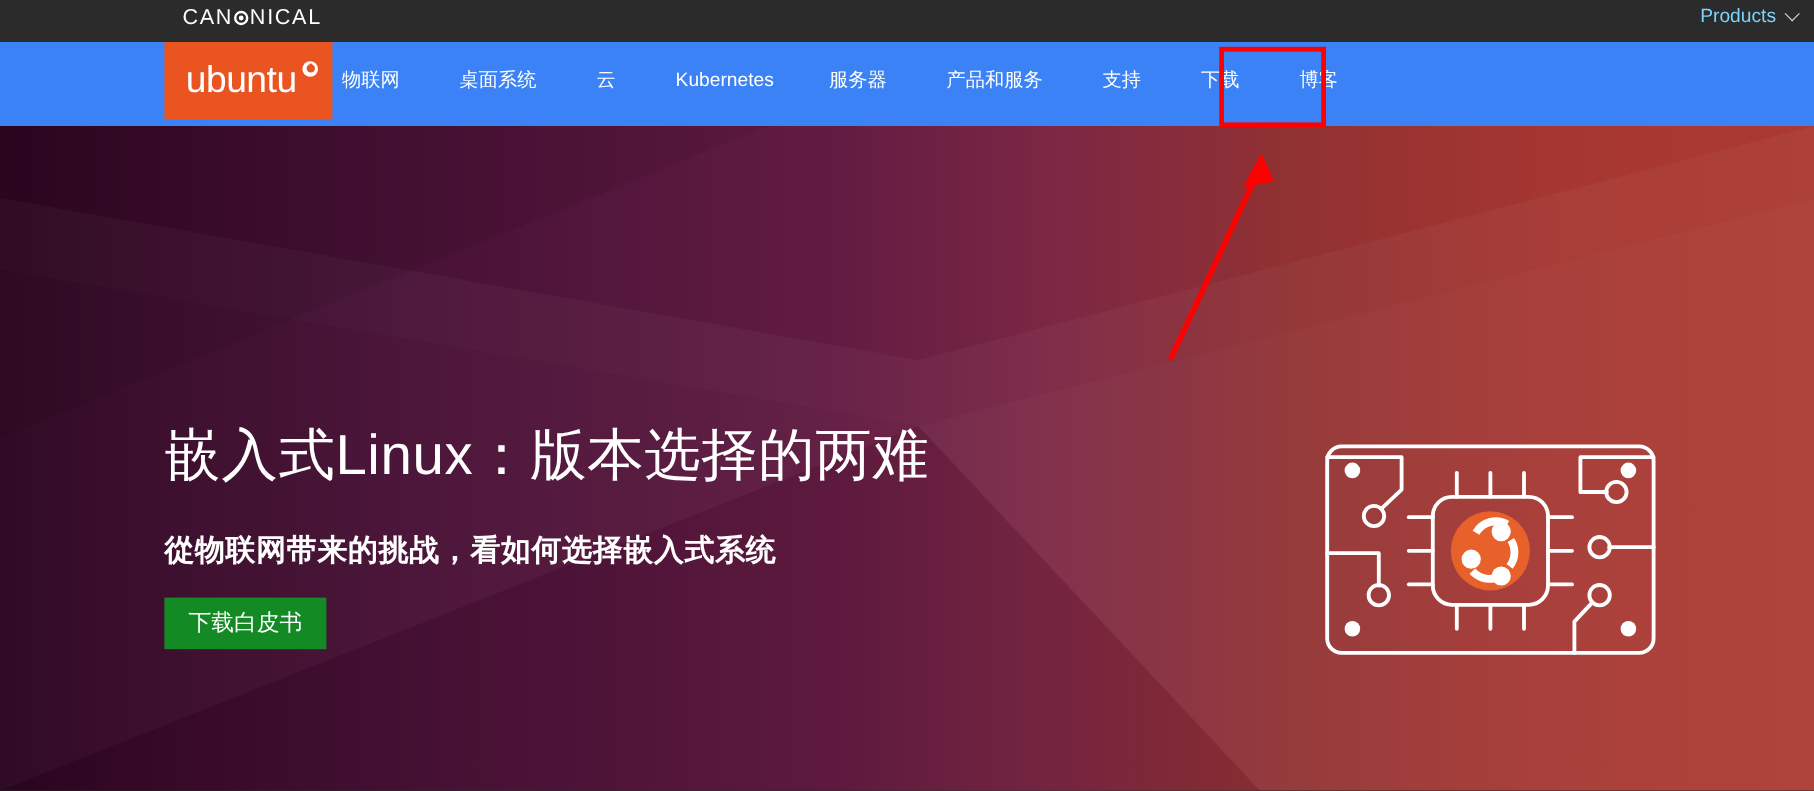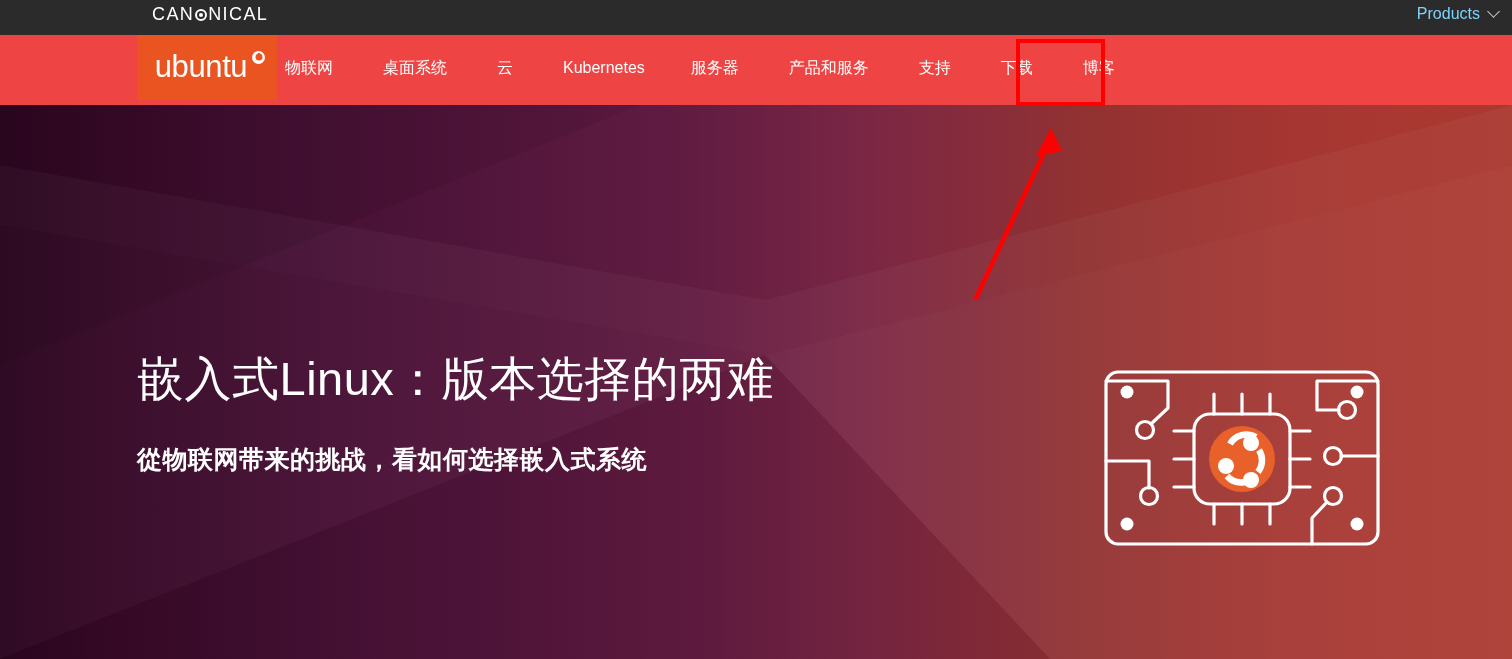--- a/index.html
+++ b/index.html
@@ -39,21 +39,21 @@
   }
   .chev {
     display:inline-block; width:9px; height:9px;
     border-right:1.6px solid #cfcfcf; border-bottom:1.6px solid #cfcfcf;
     transform:rotate(45deg); position:relative; top:-3px;
   }
 
   
   .navbar {
     position:absolute; left:0; top:35px; width:1512px; height:70px;
-    background:#ef4444; z-index:30;
+    background:#3b82f6; z-index:30;
   }
   .ubuntu-logo {
     position:absolute; left:137px; top:0px; width:140px; height:65px;
     background:#E95420; cursor:pointer;
     display:flex; align-items:center; justify-content:center;
   }
   .ubuntu-word {
     color:#ffffff; font-size:31px; font-weight:300; letter-spacing:-0.4px;
     position:relative; left:-6px; top:-1px;
   }
@@ -172,20 +172,21 @@
         <polygon points="0,120 765,250 1512,60 1512,554 1050,554 765,250 0,554" fill="#ffffff" opacity="0.022"></polygon>
         <polygon points="0,554 765,250 1050,554" fill="#000000" opacity="0.05"></polygon>
         <polygon points="765,250 1512,60 1512,554 1050,554" fill="#ffffff" opacity="0.03"></polygon>
         <polygon points="0,0 640,0 0,260" fill="#000000" opacity="0.06"></polygon>
       </svg>
     </div>
 
     <div class="hero-content">
       <h1 class="hero-title">嵌入式Linux：版本选择的两难</h1>
       <p class="hero-sub">從物联网带来的挑战，看如何选择嵌入式系统</p>
+      <button class="hero-cta">下载白皮书</button>
     </div>
 
     <div class="hero-illustration">
       <svg width="280" height="180" viewBox="0 0 280 180" aria-hidden="true">
         <g fill="none" stroke="#ffffff" stroke-width="3.2" stroke-linecap="round" stroke-linejoin="round">
 
           <rect x="4" y="4" width="272" height="172" rx="12" ry="12"></rect>
 
           <circle cx="25" cy="24" r="6.5" fill="#ffffff" stroke="none"></circle>
           <circle cx="255" cy="24" r="6.5" fill="#ffffff" stroke="none"></circle>

